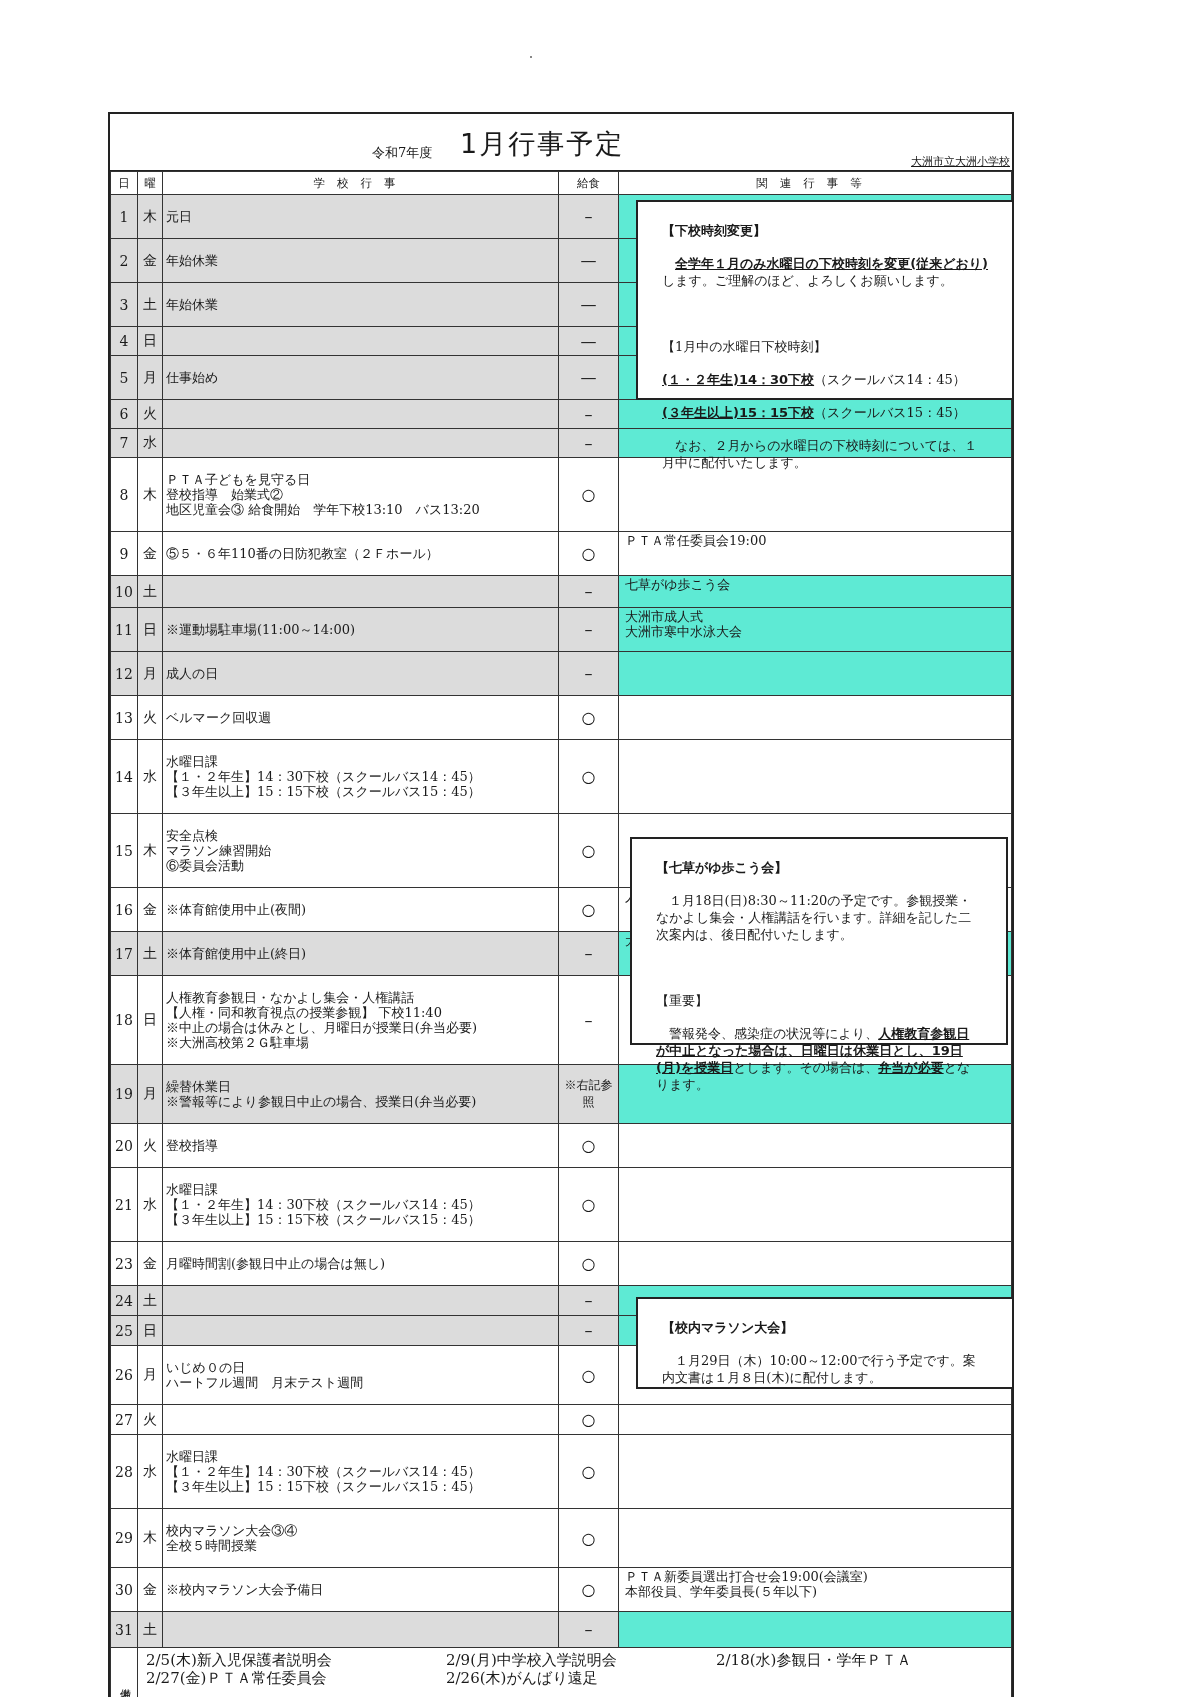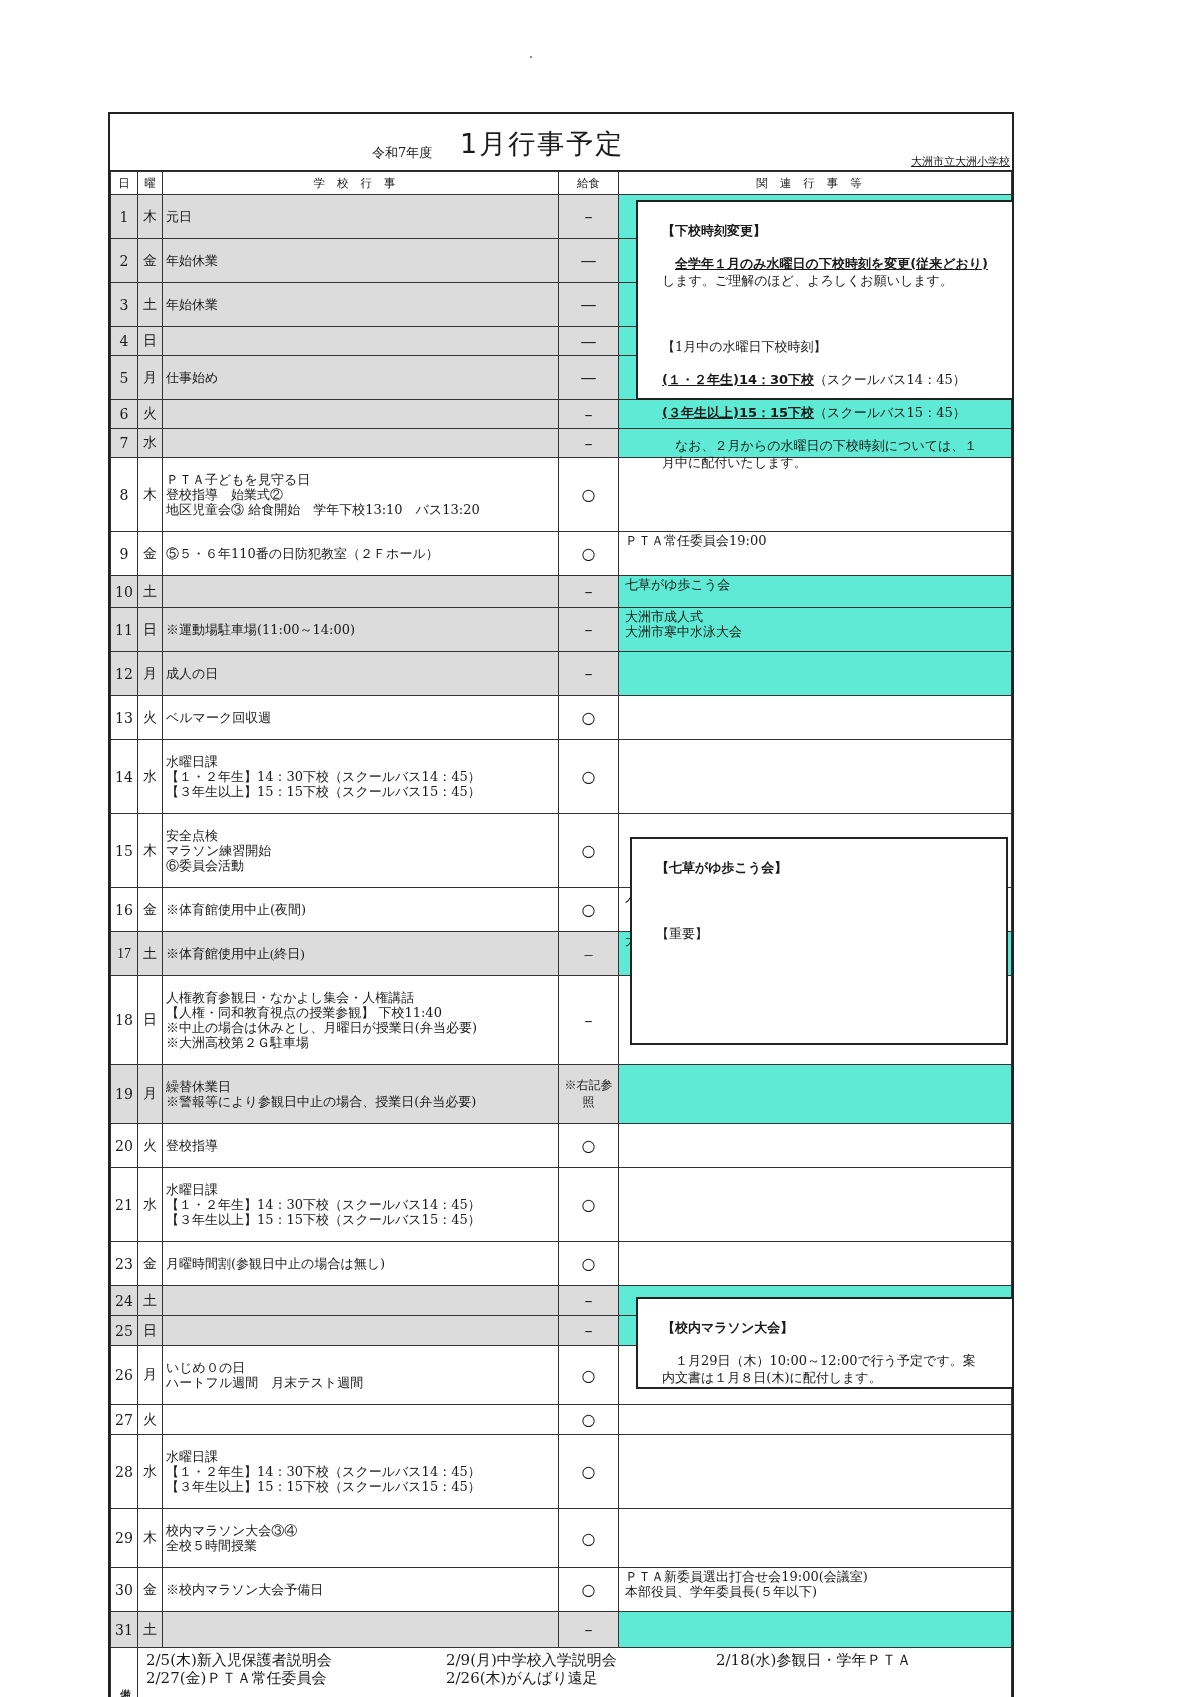--- a/index.html
+++ b/index.html
@@ -171,21 +171,21 @@
           <td class="lunch">○</td>
           <td class="related"></td>
         </tr>
         <tr style="height: 34px;">
           <td class="day">16</td>
           <td class="dow">金</td>
           <td class="events">※体育館使用中止(夜間)</td>
           <td class="lunch">○</td>
           <td class="related">人権参観日準備（ＰＴＡ総務委員）16:30</td>
         </tr>
-        <tr class="shade" style="height: 36px; font-family: Liberation Serif, serif;">
+        <tr class="shade" style="height: 36px;">
           <td class="day">17</td>
           <td class="dow">土</td>
           <td class="events">※体育館使用中止(終日)</td>
           <td class="lunch">–</td>
           <td class="related">大洲市ＰＴＡセミナー(総合福祉セ)10:00</td>
         </tr>
         <tr style="height: 76px;">
           <td class="day">18</td>
           <td class="dow">日</td>
           <td class="events">人権教育参観日・なかよし集会・人権講話
@@ -309,21 +309,23 @@
     <p>　<span class="u">全学年１月のみ水曜日の下校時刻を変更(従来どおり)</span><span>します。ご理解のほど、よろしくお願いします。</span></p>
     <p>&nbsp;</p>
     <p>【1月中の水曜日下校時刻】</p>
     <p><span class="u">(１・２年生)14：30下校</span><span>（スクールバス14：45）</span></p>
     <p><span class="u">(３年生以上)15：15下校</span><span>（スクールバス15：45）</span></p>
     <p>　<span>なお、２月からの水曜日の下校時刻については、１月中に配付いたします。</span></p>
   </div>
 
   <div class="callout" style="left:520px; top:723px; width:378px; height:208px;">
     <p class="hd">【七草がゆ歩こう会】</p>
+    <p>　<span>１月18日(日)8:30～11:20の予定です。参観授業・なかよし集会・人権講話を行います。詳細を記した二次案内は、後日配付いたします。</span></p>
     <p>&nbsp;</p>
     <p>【重要】</p>
+    <p>　<span>警報発令、感染症の状況等により、</span><span class="u">人権教育参観日が中止となった場合は、日曜日は休業日とし、19日(月)を授業日</span><span>とします。その場合は、</span><span class="u">弁当が必要</span><span>となります。</span></p>
   </div>
 
   <div class="callout" style="left:526px; top:1183px; width:378px; height:92px;">
     <p class="hd">【校内マラソン大会】</p>
     <p>　<span>１月29日（木）10:00～12:00で行う予定です。案内文書は１月８日(木)に配付します。</span></p>
   </div>
 </div>
 
 </body></html>

